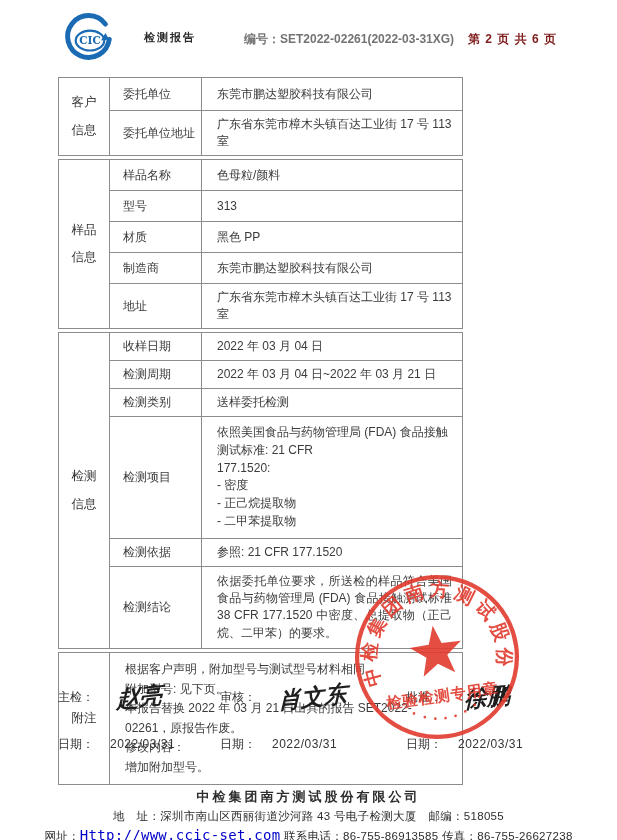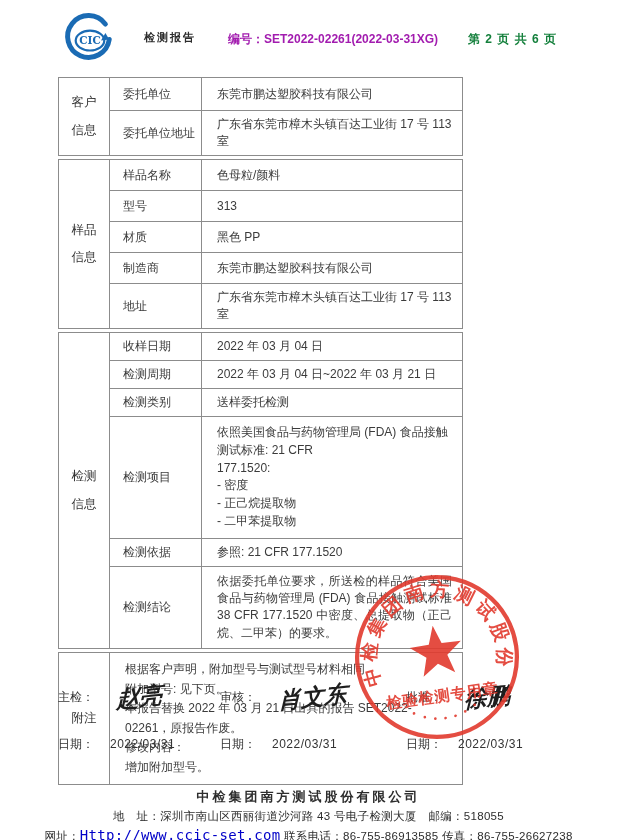--- a/index.html
+++ b/index.html
@@ -4,22 +4,22 @@
 <style>
   * { margin:0; padding:0; box-sizing:border-box; }
   html,body { width:617px; background:#fff; }
   body { font-family:"Liberation Sans", sans-serif; }
   .page { position:relative; width:617px; height:840px; background:#ffffff; overflow:hidden; color:#3b3b3b; }
 
   
   .header { position:absolute; top:0; left:0; right:0; height:77px; }
   .logo { position:absolute; left:61px; top:12px; width:58px; height:55px; }
   .report-title { position:absolute; left:144px; top:30px; font-size:11px; font-weight:bold; color:#2d2d2d; letter-spacing:2px; }
-  .report-no { position:absolute; left:228px; top:31px; font-size:12px; font-weight:bold; color:#a21caf; }
-  .page-info { position:absolute; right:60px; top:31px; font-size:12px; font-weight:bold; color:#15803d; letter-spacing:1px; }
+  .report-no { position:absolute; left:244px; top:31px; font-size:12px; font-weight:bold; color:#737373; }
+  .page-info { position:absolute; right:60px; top:31px; font-size:12px; font-weight:bold; color:#7f1d1d; letter-spacing:1px; }
 
   
   .content { position:absolute; left:58px; top:77px; width:405px; }
   table.sec-table { width:100%; border-collapse:collapse; table-layout:fixed; margin-bottom:3px; font-size:12px; color:#3b3b3b; }
   .sec-table td, .sec-table th { border:1px solid #8c8c8c; vertical-align:middle; }
   th.sec { width:51px; font-weight:normal; text-align:center; white-space:pre-line; line-height:2.2; font-size:12.5px; color:#333; }
   td.lbl { width:92px; padding:5px 4px 5px 13px; }
   td.val { padding:5px 10px 5px 15px; }
   tr.h33 td, tr.h33 th { height:33px; }
   tr.h31 td { height:31px; }

